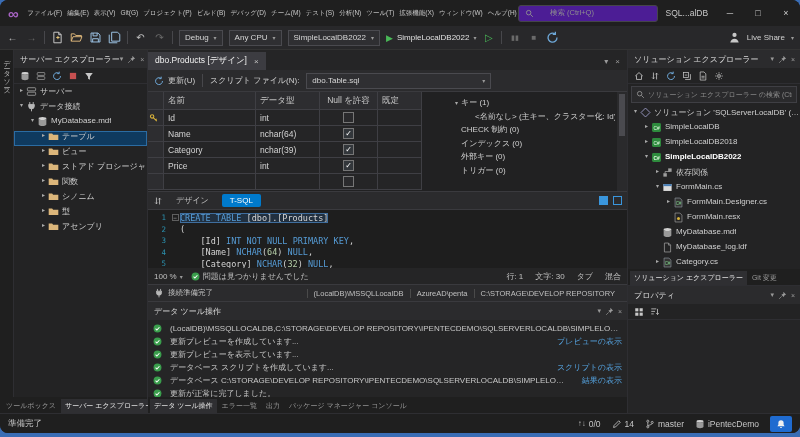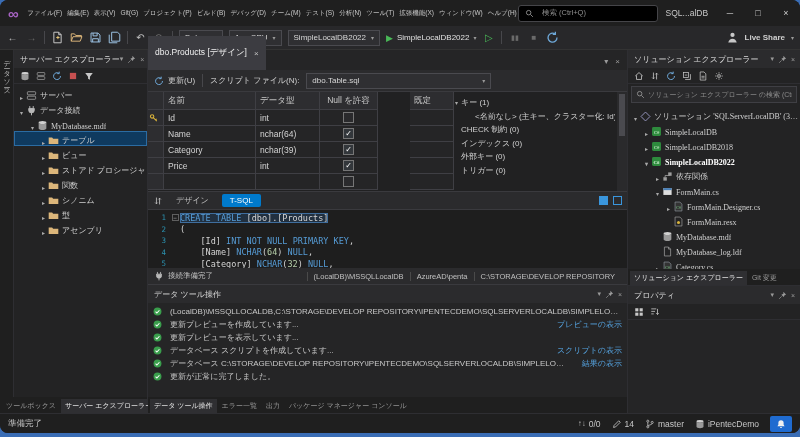--- a/index.html
+++ b/index.html
@@ -11,76 +11,76 @@
 .ico{display:inline-flex;width:11px;height:11px;margin-right:3px;flex:0 0 11px;}
 .s9{width:9px;height:9px;flex-basis:9px;}
 .s10{width:10px;height:10px;flex-basis:10px;}
 .s13{width:13px;height:13px;flex-basis:13px;}
 
 .titlebar{height:26px;flex:0 0 26px;display:flex;align-items:center;background:#1f1f1f;padding-left:8px;}
 .vs-logo{color:#a864c4;font-size:15px;font-weight:bold;margin-right:6px;}
 .menus{display:flex;align-items:center;height:100%;overflow:hidden;}
 .menu-item{font-size:6.5px;color:#c8c8c8;padding:0 2.5px;line-height:26px;white-space:nowrap;cursor:default;}
 .tb-spacer{flex:1;}
-.search-box{width:140px;height:17px;background:#000000;border:1px solid #454549;border-radius:3px;display:flex;align-items:center;gap:8px;padding:0 6px;color:#8f8f8f;font-size:7.5px;white-space:nowrap;overflow:hidden;text-align:right;}
+.search-box{width:140px;height:17px;background:#4c1d95;border:1px solid #454549;border-radius:3px;display:flex;align-items:center;gap:16px;padding:0 6px;color:#8f8f8f;font-size:7.5px;white-space:nowrap;overflow:hidden;text-align:right;}
 .win-title{font-size:8.5px;color:#c8c8c8;margin:0 8px;white-space:nowrap;max-width:70px;overflow:hidden;}
 .win-controls{display:flex;height:100%;}
 .win-controls span{width:28px;text-align:center;line-height:26px;font-size:9px;color:#ccc;}
 
 .toolbar{height:24px;flex:0 0 24px;background:#28282a;display:flex;align-items:center;padding:0 6px;gap:6px;border-bottom:1px solid #333;}
 .tool-ico{min-width:13px;text-align:center;font-size:10px;color:#c0c0c0;display:inline-flex;align-items:center;justify-content:center;}
 .tool-ico.dim{color:#6a6a6a;}
 .tb-sep{width:1px;height:13px;background:#47474b;}
 .dropdown{height:16px;background:#2f2f32;border:1px solid #4a4a4f;display:flex;align-items:center;font-size:8px;color:#d8d8d8;padding:0 5px;gap:5px;white-space:nowrap;}
 .chev{font-size:6px;color:#999;}
 .run-btn{display:flex;align-items:center;gap:4px;font-size:8px;color:#e0e0e0;white-space:nowrap;}
 .play{color:var(--run_green,#49b857);font-size:9px;}
 .play-outline{color:var(--run_green,#49b857);}
-.ls-label{font-size:8px;color:#d0d0d0;font-weight:bold;}
+.ls-label{font-size:8px;color:#d0d0d0;}
 
 .main{flex:1;display:flex;min-height:0;}
 .left-col{width:148px;flex:0 0 148px;display:flex;flex-direction:column;border-right:1px solid #2e2e32;background:#232324;}
 .left-body{flex:1;display:flex;min-height:0;}
 .activity-strip{width:14px;flex:0 0 14px;background:#1f1f1f;border-right:1px solid #2e2e32;padding-top:5px;display:flex;justify-content:center;}
 .vtext{writing-mode:vertical-rl;font-size:7px;color:#b8b8b8;letter-spacing:1px;}
 .server-explorer{flex:1;display:flex;flex-direction:column;min-width:0;}
 .panel-header{height:18px;flex:0 0 18px;display:flex;align-items:center;padding:0 5px 0 6px;font-size:8px;color:#dcdcdc;background:#2b2b2d;white-space:nowrap;overflow:hidden;}
 .ph-icons{margin-left:auto;display:flex;gap:4px;align-items:center;}
 .ph-txt{font-size:7px;color:#9a9a9a;}
 .panel-toolbar{height:16px;flex:0 0 16px;display:flex;align-items:center;gap:6px;padding:0 6px;border-bottom:1px solid #2e2e32;}
 .tree{flex:1;overflow:hidden;padding-top:2px;}
-.tree-row{display:flex;align-items:flex-end;height:15px;font-size:8px;color:#d0d0d0;white-space:nowrap;overflow:hidden;font-family:Liberation Serif, serif;}
+.tree-row{display:flex;align-items:flex-start;height:15px;font-size:8px;color:#d0d0d0;white-space:nowrap;overflow:hidden;}
 .tree-row.selected{background:#0f3a5f;outline:1px solid #2b6ca3;outline-offset:-1px;}
 .tree-row.bold{font-weight:bold;color:#fff;}
 .expander{width:9px;flex:0 0 9px;font-size:6px;color:#a8a8a8;text-align:center;}
 .tree-label{overflow:hidden;text-overflow:ellipsis;}
 .left-tabs,.panel-tabs,.right-tabs{height:16px;flex:0 0 16px;background:#1f1f1f;display:flex;align-items:flex-end;padding-left:2px;gap:1px;}
 .ptab{font-size:7px;color:#9a9a9a;padding:2px 4px;white-space:nowrap;}
 .ptab.active{color:#e8e8e8;background:#2f2f32;}
 
 .editor-col{flex:1;display:flex;flex-direction:column;min-width:0;background:#1e1e1e;border-right:1px solid #2e2e32;}
 .doc-tabs{height:20px;flex:0 0 20px;background:#252526;display:flex;align-items:flex-end;}
-.doc-tab{height:34px;background:#3c3c41;color:#f0f0f0;font-size:8.5px;display:flex;align-items:center;padding:0 7px;gap:7px;white-space:nowrap;}
+.doc-tab{height:18px;background:#3c3c41;color:#f0f0f0;font-size:8.5px;display:flex;align-items:center;padding:0 7px;gap:7px;white-space:nowrap;}
 .tab-close{color:#c0c0c0;font-size:8px;}
 .dt-icons{margin-left:auto;display:flex;gap:7px;align-items:center;padding:0 7px 4px 0;}
 .dt-icons span{font-size:8px;color:#9a9a9a;}
 .designer-toolbar{height:22px;flex:0 0 22px;background:#2b2b2d;border-bottom:1px solid #3a3a3e;display:flex;align-items:center;gap:7px;padding:0 6px;font-size:8px;color:#d0d0d0;white-space:nowrap;}
 .btn-update{display:flex;align-items:center;gap:4px;}
 .dd-script{width:185px;justify-content:space-between;}
 .designer-area{height:100px;flex:0 0 100px;background:#212122;display:flex;border-bottom:1px solid #3a3a3e;}
 .grid{width:290px;flex:0 0 290px;font-size:8.5px;}
 .g-row{display:flex;height:16px;}
 .g-row.g-head{height:18px;}
 .g-cell{border-right:1px solid #3f3f44;border-bottom:1px solid #3f3f44;display:flex;align-items:center;padding:0 4px;color:#d4d4d4;overflow:hidden;background:#252526;white-space:nowrap;}
 .g-colhead{background:#2d2d30;color:#c8c8c8;}
 .g-rowsel{width:16px;flex:0 0 16px;background:#2d2d30;padding:0 2px;justify-content:center;}
 .g-row > :nth-child(2){width:92px;flex:0 0 92px;}
 .g-row > :nth-child(3){width:64px;flex:0 0 64px;}
 .g-row > :nth-child(4){width:58px;flex:0 0 58px;justify-content:center;}
-.g-row > :nth-child(5){width:44px;flex:0 0 44px;margin-left:32px;}
+.g-row > :nth-child(5){width:44px;flex:0 0 44px;}
 .checkbox{width:11px;height:11px;border:1px solid #767676;background:#2a2a2c;color:#fff;font-size:8px;line-height:9px;text-align:center;display:inline-block;}
 .checkbox.checked{background:#33373b;}
 .keys-panel{flex:1;padding:4px 2px 0 14px;font-size:8px;color:#d0d0d0;overflow:hidden;}
 .key-row{display:flex;align-items:center;height:13.5px;white-space:nowrap;overflow:hidden;}
 .vscroll{width:10px;flex:0 0 10px;background:#2a2a2c;position:relative;}
 .vscroll .thumb{position:absolute;top:2px;left:2px;right:2px;height:42px;background:#4a4a4f;}
 .split-tabs{height:18px;flex:0 0 18px;background:#2b2b2d;display:flex;align-items:center;gap:5px;padding:0 5px;border-bottom:1px solid #3a3a3e;}
 .pane-tab{font-size:8px;color:#c0c0c0;padding:2px 8px;}
 .pane-tab.tsql{background:var(--accent_blue,#007acc);color:#fff;border-radius:2px;}
 .blue-sq{width:9px;height:9px;background:#3a96dd;display:inline-block;}
@@ -546,20 +546,41 @@
             <span class="fold"></span>
             <span class="code-text"><span class="tok-p">    [Name] </span><span class="tok-k">NCHAR</span><span class="tok-p">(</span><span class="tok-n">64</span><span class="tok-p">) </span><span class="tok-k">NULL</span><span class="tok-p">,</span></span>
           </div>
           <div class="code-line">
             <span class="line-num">5</span>
             <span class="fold"></span>
             <span class="code-text"><span class="tok-p">    [Category] </span><span class="tok-k">NCHAR</span><span class="tok-p">(</span><span class="tok-n">32</span><span class="tok-p">) </span><span class="tok-k">NULL</span><span class="tok-p">,</span></span>
           </div>
         </div>
 
+      <div class="editor-statusline">
+        <span class="zoom">
+          <span>100 %</span>
+          <span class="chev">▾</span>
+        </span>
+        <span class="health">
+          <span class="s9" data-icon="checkc">
+              <svg viewBox="0 0 16 16">
+                <circle cx="8" cy="8" r="7" fill="#3a9e4c"></circle>
+                <path d="M4.6 8.4l2.3 2.4 4.5-5" stroke="#fff" stroke-width="1.8" fill="none"></path>
+              </svg>
+            </span>
+          <span>問題は見つかりませんでした</span>
+        </span>
+        <div class="caret-items">
+            <span>行: 1</span>
+            <span>文字: 30</span>
+            <span>タブ</span>
+            <span>混合</span>
+          </div>
+      </div>
 
       <div class="conn-bar">
         <span class="s10" data-icon="plug">
             <svg viewBox="0 0 16 16" fill="none" stroke="#b8b8b8" stroke-width="1.4">
               <path d="M5.5 1.5v3.5M10.5 1.5v3.5"></path>
               <path d="M4 5h8v2.5a4 4 0 0 1-8 0z" fill="#b8b8b8"></path>
               <path d="M8 11.5V15"></path>
             </svg>
           </span>
         <span>接続準備完了</span>

